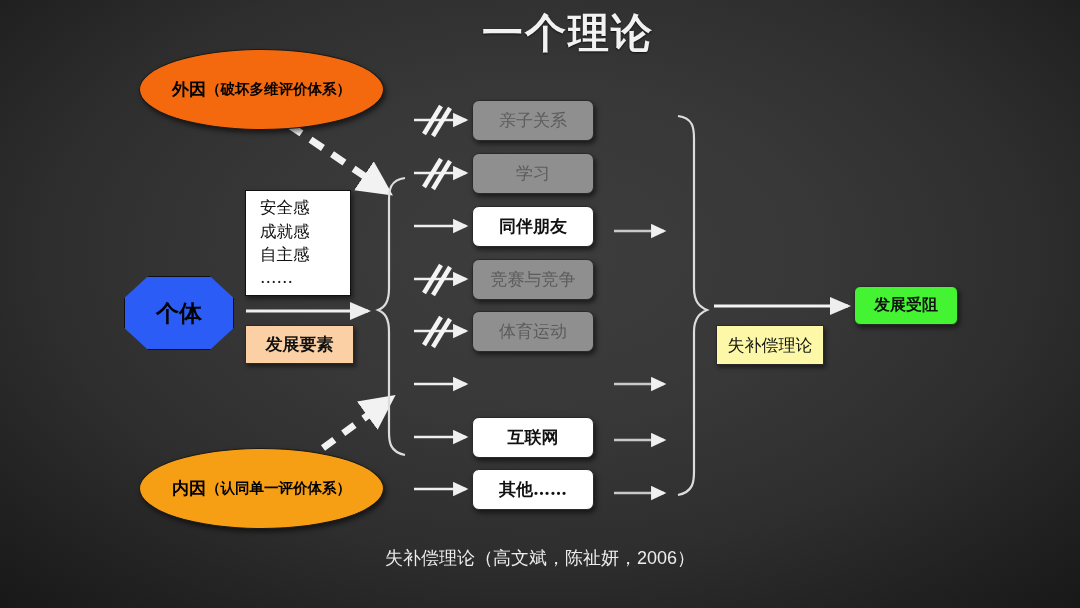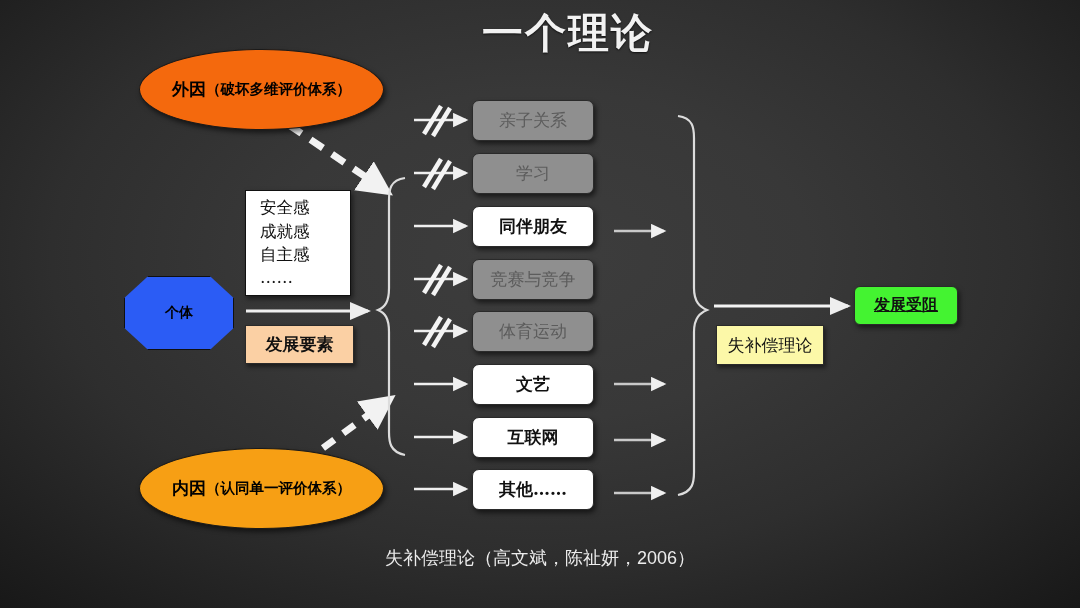--- a/index.html
+++ b/index.html
@@ -43,21 +43,21 @@
   #ell-external{left:139px;top:49px;width:243px;height:79px;background:#f4690d;}
   #ell-internal{left:139px;top:448px;width:243px;height:79px;background:#f79f14;}
 
   
   #octagon{
     position:absolute;left:124px;top:276px;width:108px;height:72px;
     background:#2b5cf5;
     border:1px solid #101010;
     clip-path:polygon(22% 0,78% 0,100% 30%,100% 70%,78% 100%,22% 100%,0 70%,0 30%);
     display:flex;align-items:center;justify-content:center;
-    color:#000;font-size:14px;font-weight:bold;
+    color:#000;font-size:23px;font-weight:bold;
     box-shadow:2px 3px 5px rgba(0,0,0,.5);
   }
 
   
   #needs-box{
     position:absolute;left:245px;top:190px;width:106px;height:106px;
     background:#ffffff;border:1px solid #111;
     box-shadow:2px 3px 5px rgba(0,0,0,.5);
     display:flex;flex-direction:column;
     justify-content:center;
@@ -104,21 +104,20 @@
     color:#111;font-size:17px;
     font-family:"DejaVu Serif","Liberation Serif",serif;
     box-shadow:2px 3px 4px rgba(0,0,0,.45);
   }
   #blocked-box{
     position:absolute;left:854px;top:286px;width:102px;height:37px;
     background:#44f331;border:1px solid #2a2a2a;border-radius:6px;
     display:flex;align-items:center;justify-content:center;
     color:#111;font-size:16px;font-weight:bold;
     box-shadow:2px 3px 5px rgba(0,0,0,.5);
-    text-decoration:underline;
   }
 
   
   #caption{
     position:absolute;left:0;top:546px;width:1080px;text-align:center;
     color:#ececec;font-size:18px;
   }
 
   
   #vec{position:absolute;left:0;top:0;width:1080px;height:608px;pointer-events:none;}
@@ -242,23 +241,20 @@
     </div>
   <div class="domain-box blocked" style="top:153px">
     <span>学习</span>
     </div>
   <div class="domain-box blocked" style="top:259px">
     <span>竞赛与竞争</span>
     </div>
   <div class="domain-box blocked" style="top:311px">
     <span>体育运动</span>
     </div>
-  <div class="domain-box active" style="top:364px">
-    <span>文艺</span>
-    </div>
   <div class="domain-box active" style="top:417px">
     <span>互联网</span>
     </div>
   <div class="domain-box active" style="top:469px">
     <span>其他……</span>
     </div>
 
   <div id="unmet-box">
     <span>失补偿理论</span>
   </div>

